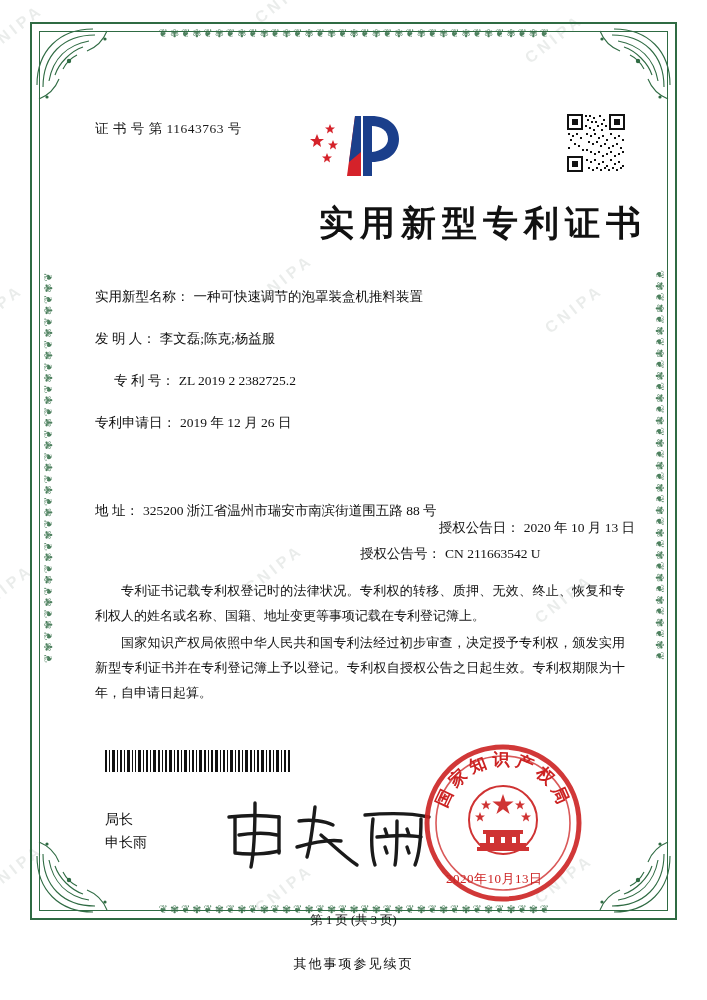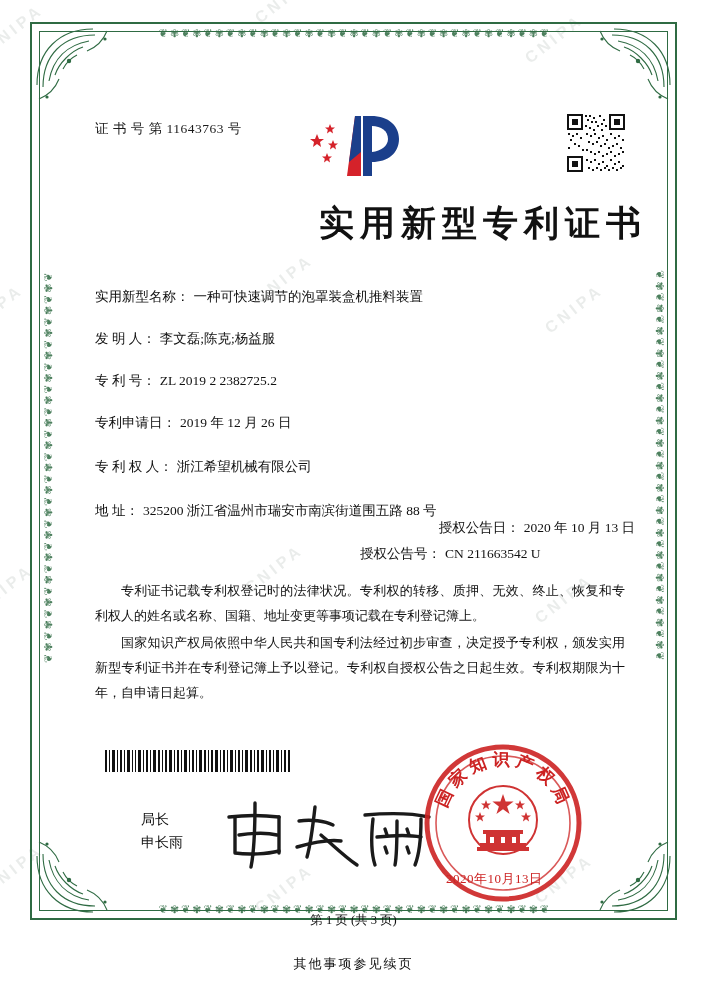--- a/index.html
+++ b/index.html
@@ -150,21 +150,21 @@
     color: #111;
     font-family: Liberation Serif, serif;
   }
   .field-value {
     display: inline-block;
     margin-left: 4px;
   }
 
   #row-name     { top: 228px; }
   #row-inventor { top: 270px; }
-  #row-patentno { top: 312px; }
+  #row-patentno { top: 312px; margin-left: 19px; }
   #row-appdate  { top: 354px; }
   #row-holder   { top: 398px; }
   #row-address  { top: 442px; }
   #row-grant    { top: 459px; text-align: right; }
   #grant-number {
     position: absolute;
     left: 300px;
     top: 485px;
     font-size: 13.5px;
     color: #111;
@@ -196,21 +196,20 @@
   }
 
   
   #sig-label {
     position: absolute;
     left: 45px;
     top: 748px;
     font-size: 14px;
     line-height: 23px;
     color: #111;
-    margin-left: 36px;
   }
   #signature {
     position: absolute;
     left: 155px;
     top: 735px;
     width: 230px;
     height: 80px;
   }
 
   
@@ -476,23 +475,20 @@
     </div>
     <div class="field-row" id="row-inventor">
       <span class="field-label">发 明 人：</span><span class="field-value">李文磊;陈克;杨益服</span>
     </div>
     <div class="field-row" id="row-patentno">
       <span class="field-label">专 利 号：</span><span class="field-value">ZL 2019 2 2382725.2</span>
     </div>
     <div class="field-row" id="row-appdate">
       <span class="field-label">专利申请日：</span><span class="field-value">2019 年 12 月 26 日</span>
     </div>
-    <div class="field-row" id="row-holder">
-      <span class="field-label">专 利 权 人：</span><span class="field-value">浙江希望机械有限公司</span>
-    </div>
     <div class="field-row" id="row-address">
       <span class="field-label">地 址：</span><span class="field-value">325200 浙江省温州市瑞安市南滨街道围五路 88 号</span>
     </div>
     <div class="field-row" id="row-grant">
       <span class="field-label">授权公告日：</span><span class="field-value">2020 年 10 月 13 日</span>
     </div>
     <div id="grant-number">
       <span class="field-label">授权公告号：</span><span class="field-value">CN 211663542 U</span>
     </div>
 

